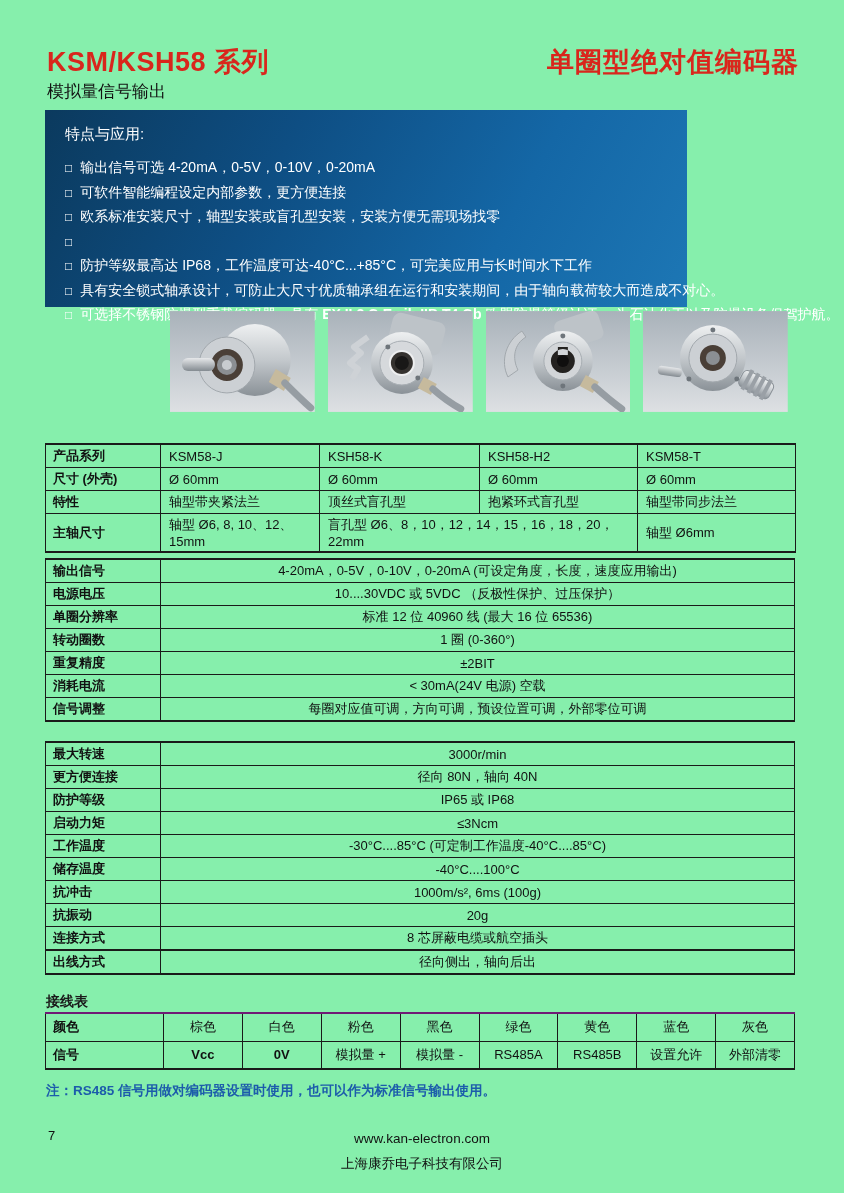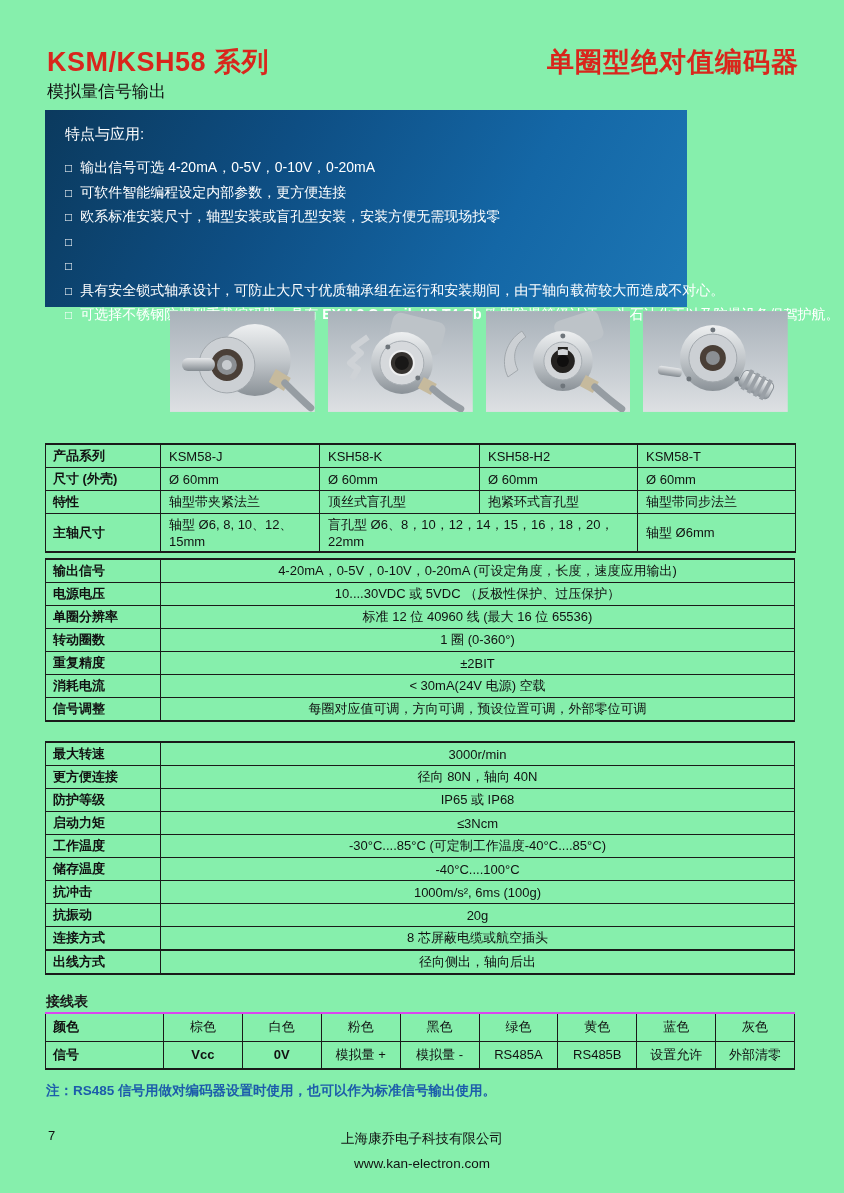--- a/index.html
+++ b/index.html
@@ -33,21 +33,21 @@
 
   
   table { border-collapse:collapse; table-layout:fixed; font-size:13px; color:#111; }
   td { border:1px solid #1a1a1a; padding:2px 8px; height:23px; }
   td.lbl { font-weight:bold; text-align:left; padding-left:7px; }
   td.ctr { text-align:center; }
   .t1 { position:absolute; left:45px; top:443px; width:750px; border-top:2px solid #1a1a1a; border-bottom:2px solid #1a1a1a;padding-left:12px; }
   .t2 { position:absolute; left:45px; top:558px; width:750px; border-top:2px solid #1a1a1a; border-bottom:2px solid #1a1a1a; }
   .t3 { position:absolute; left:45px; top:741px; width:750px; border-top:2px solid #1a1a1a; border-bottom:2px solid #1a1a1a; }
   .t3 tr.thick td { border-top:2px solid #1a1a1a; }
-  .t4 { position:absolute; left:45px; top:1012px; width:750px; border-top:2px solid #d946ef; border-bottom:2px solid #1a1a1a; }
+  .t4 { position:absolute; left:45px; top:1012px; width:750px; border-top:2px solid #701a75; border-bottom:2px solid #1a1a1a; }
   .t4 td { height:28px; }
   .bold { font-weight:bold; }
 
   .wiring-title { position:absolute; left:46px; top:993px; font-size:14px; font-weight:bold; }
   .note { position:absolute; left:46px; top:1082px; font-size:13.5px; font-weight:bold; color:#1c5cab; }
 
   
   .pagenum { position:absolute; left:48px; top:1128px; font-size:13px; color:#111; }
   .footer-center { position:absolute; left:0; top:1126px; width:844px; text-align:center; font-size:13.5px; line-height:25px; color:#111; }
 </style>
@@ -73,20 +73,21 @@
         </li>
       <li>
           <span class="sq">□</span>
           <span>欧系标准安装尺寸，轴型安装或盲孔型安装，安装方便无需现场找零</span>
         </li>
       <li>
           <span class="sq">□</span>
         </li>
       <li>
           <span class="sq">□</span>
+          <span>防护等级最高达 IP68，工作温度可达-40°C...+85°C，可完美应用与长时间水下工作</span>
         </li>
       <li>
           <span class="sq">□</span>
           <span>具有安全锁式轴承设计，可防止大尺寸优质轴承组在运行和安装期间，由于轴向载荷较大而造成不对心。</span>
         </li>
       <li>
           <span class="sq">□</span>
           <span><span>可选择不锈钢防爆型重载编码器，具有 </span><b>EX II 2 G Ex ib IIB T4 Gb</b><span> 欧盟防爆等级认证 ，为石油化工以及防爆设备保驾护航。</span></span>
         </li>
     </ul>
@@ -371,17 +372,17 @@
       <td class="ctr">RS485B</td>
       <td class="ctr">设置允许</td>
       <td class="ctr">外部清零</td>
     </tr>
   </tbody>
     </table>
   <div class="note">注：RS485 信号用做对编码器设置时使用，也可以作为标准信号输出使用。</div>
 
   <div class="pagenum">7</div>
   <div class="footer-center">
+    <div>www.kan-electron.com</div>
     <div>上海康乔电子科技有限公司</div>
-    <div>www.kan-electron.com</div>
   </div>
 
 </div>
 
 </body></html>

